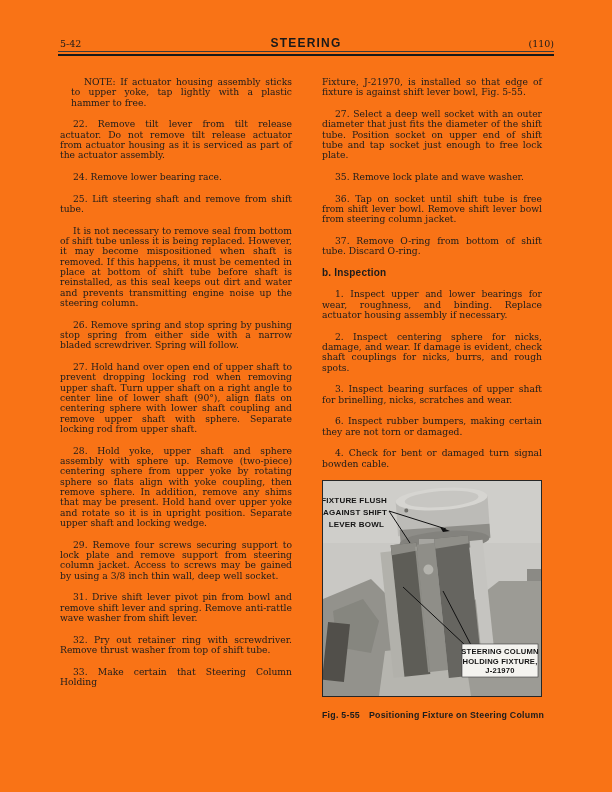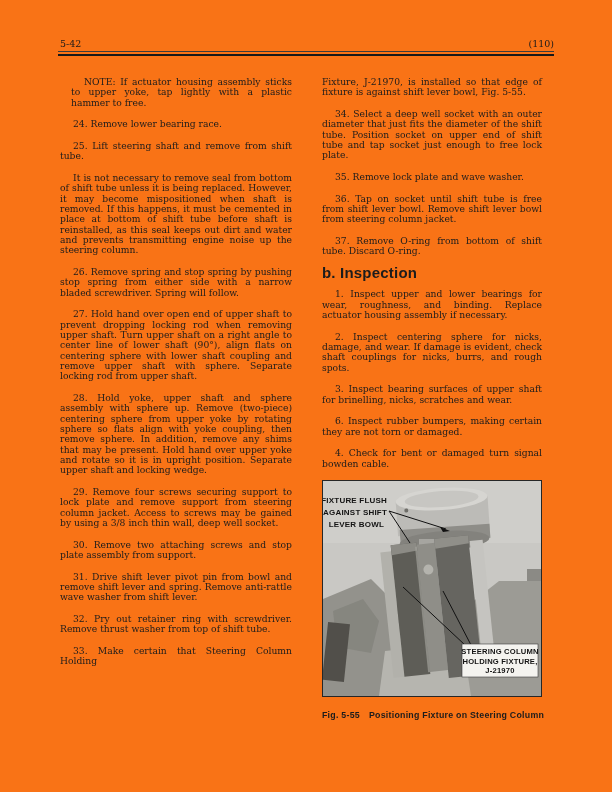--- a/index.html
+++ b/index.html
@@ -23,21 +23,21 @@
     position:absolute;top:77px;font-size:9.2px;line-height:10.35px;
     text-align:justify;color:#1c1c1c;
   }
   .col-left{left:60px;width:232px;}
   .col-right{left:322px;width:220px;}
   .col p{margin:0 0 11.3px 0;text-indent:13px;}
   .col p.note{margin-left:11px;}
   .col p.cont{text-indent:0;}
   h3.inspection{
     font-family:"Liberation Sans", sans-serif;font-weight:bold;
-    font-size:15px;margin:7px 0 11px 0;letter-spacing:.2px;
+    font-size:10px;margin:7px 0 11px 0;letter-spacing:.2px;
   }
   
   figure.fig{margin:1px 0 0 0;padding:0;width:210px;}
   figure.fig svg{display:block;border:1px solid #262626;background:#c9c8c4;}
   figcaption.fig-cap{
     margin-top:13px;text-align:right;
     font-family:"Liberation Sans", sans-serif;font-weight:bold;
     font-size:8.8px;letter-spacing:.25px;white-space:nowrap;
   }
   figcaption.fig-cap .cap-gap{display:inline-block;width:9px;}
@@ -45,42 +45,43 @@
     font-family:"Liberation Sans", sans-serif;font-weight:bold;
     fill:#141414;letter-spacing:.2px;
   }
 </style>
 </head>
 <body>
 
 <div class="page">
 
   <span class="hdr-num">5-42</span>
+  <span class="hdr-title">STEERING</span>
   <span class="hdr-ref">(110)</span>
   <div class="rule-top"></div>
   <div class="rule-bot"></div>
 
   <div class="col col-left">
     <p class="note">NOTE:  If actuator housing assembly sticks to upper yoke, tap lightly with a plastic hammer to free.</p>
+    <p>22. Remove tilt lever from tilt release actuator.  Do not remove tilt release actuator from actuator housing as it is serviced as part of the actuator assembly.</p>
     <p>24. Remove lower bearing race.</p>
     <p>25. Lift steering shaft and remove from shift tube.</p>
     <p>It is not necessary to remove seal from bottom of shift tube unless it is being replaced.  However, it may become mispositioned when shaft is removed.  If this happens, it must be cemented in place at bottom of shift tube before shaft is reinstalled, as this seal keeps out dirt and water and prevents transmitting engine noise up the steering column.</p>
     <p>26. Remove spring and stop spring by pushing stop spring from either side with a narrow bladed screwdriver.  Spring will follow.</p>
     <p>27. Hold hand over open end of upper shaft to prevent dropping locking rod when removing upper shaft.  Turn upper shaft on a right angle to center line of lower shaft (90°), align flats on centering sphere with lower shaft coupling and remove upper shaft with sphere.  Separate locking rod from upper shaft.</p>
     <p>28. Hold yoke, upper shaft and sphere assembly with sphere up.  Remove (two-piece) centering sphere from upper yoke by rotating sphere so flats align with yoke coupling, then remove sphere. In addition, remove any shims that may be present.  Hold hand over upper yoke and rotate so it is in upright position.  Separate upper shaft and locking wedge.</p>
     <p>29. Remove four screws securing support to lock plate and remove support from steering column jacket.  Access to screws may be gained by using a 3/8 inch thin wall, deep well socket.</p>
-    <p>30. Remove two attaching screws and stop plate assembly from support.</p>
     <p>31. Drive shift lever pivot pin from bowl and remove shift lever and spring.  Remove anti-rattle wave washer from shift lever.</p>
     <p>32. Pry out retainer ring with screwdriver. Remove thrust washer from top of shift tube.</p>
     <p>33. Make certain that Steering Column Holding</p>
   </div>
 
   <div class="col col-right">
     <p class="cont">Fixture, J-21970, is installed so that edge of fixture is against shift lever bowl, Fig. 5-55.</p>
-    <p>34. Select a deep well socket with an outer diameter that just fits the diameter of the shift tube.  Position socket on upper end of shift tube and tap socket just enough to free lock plate.</p>
+    <p>27. Select a deep well socket with an outer diameter that just fits the diameter of the shift tube.  Position socket on upper end of shift tube and tap socket just enough to free lock plate.</p>
     <p>35. Remove lock plate and wave washer.</p>
     <p>36. Tap on socket until shift tube is free from shift lever bowl.  Remove shift lever bowl from steering column jacket.</p>
     <p>37. Remove O-ring from bottom of shift tube. Discard O-ring.</p>
 
     <h3 class="inspection">b.  Inspection</h3>
 
     <p>1. Inspect upper and lower bearings for wear, roughness, and binding.  Replace actuator housing assembly if necessary.</p>
     <p>2. Inspect centering sphere for nicks, damage, and wear.  If damage is evident, check shaft couplings for nicks, burrs, and rough spots.</p>
     <p>3. Inspect bearing surfaces of upper shaft for brinelling, nicks, scratches and wear.</p>
     <p>6. Inspect rubber bumpers, making certain they are not torn or damaged.</p>

